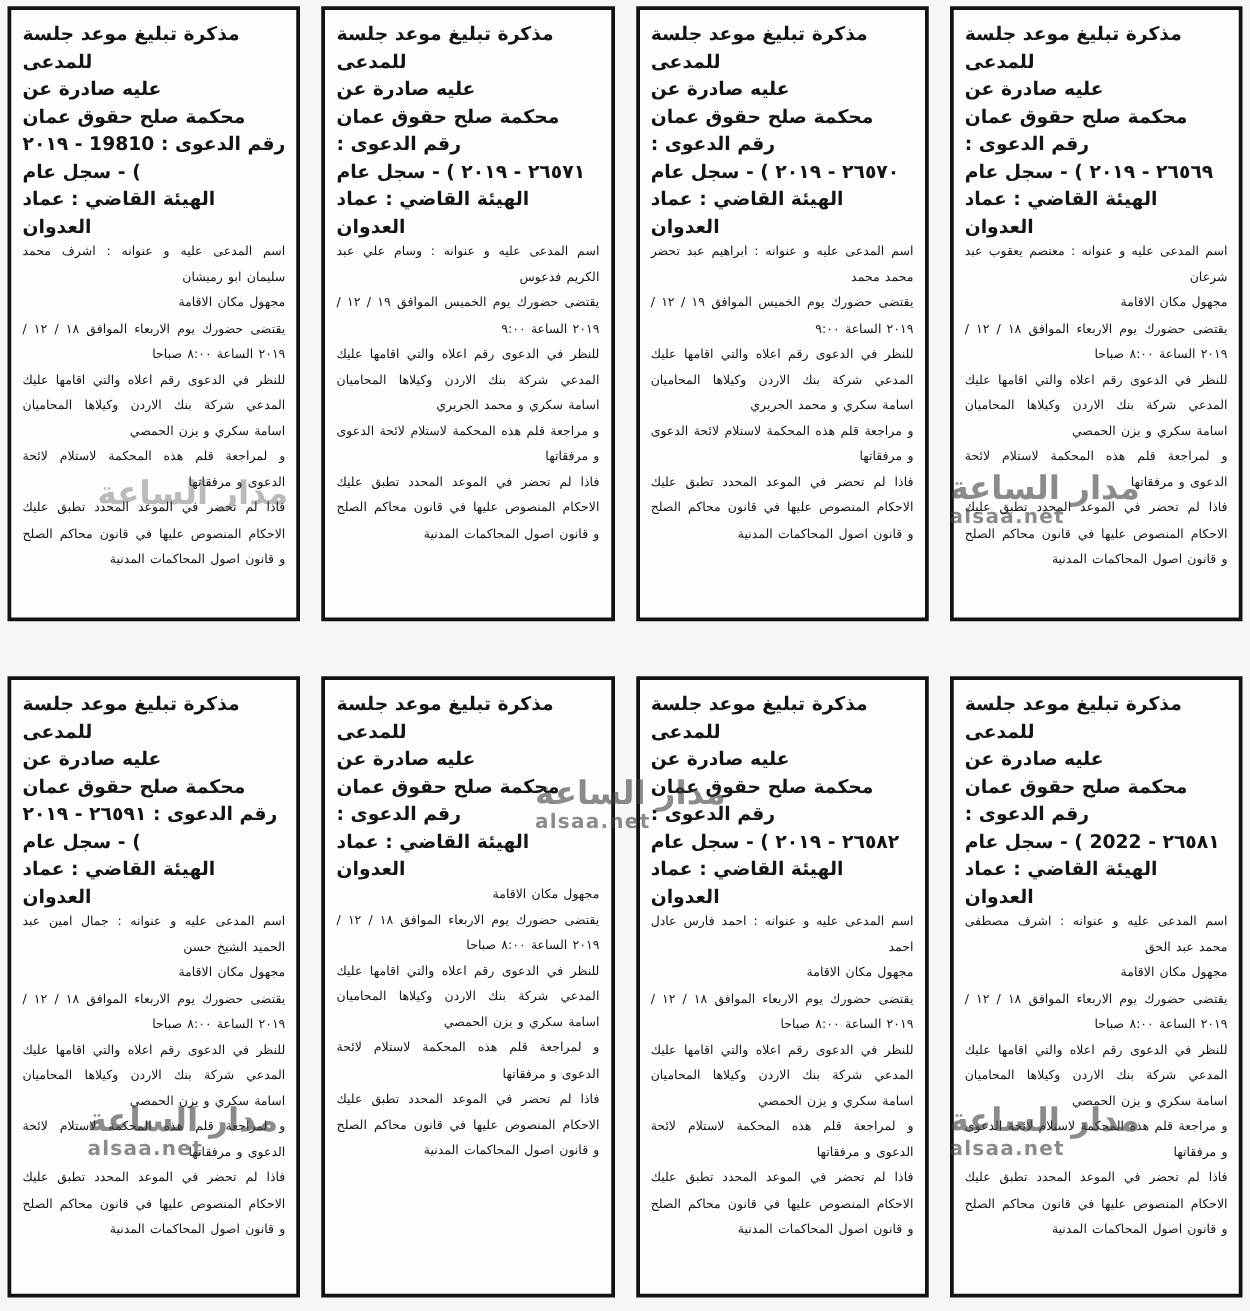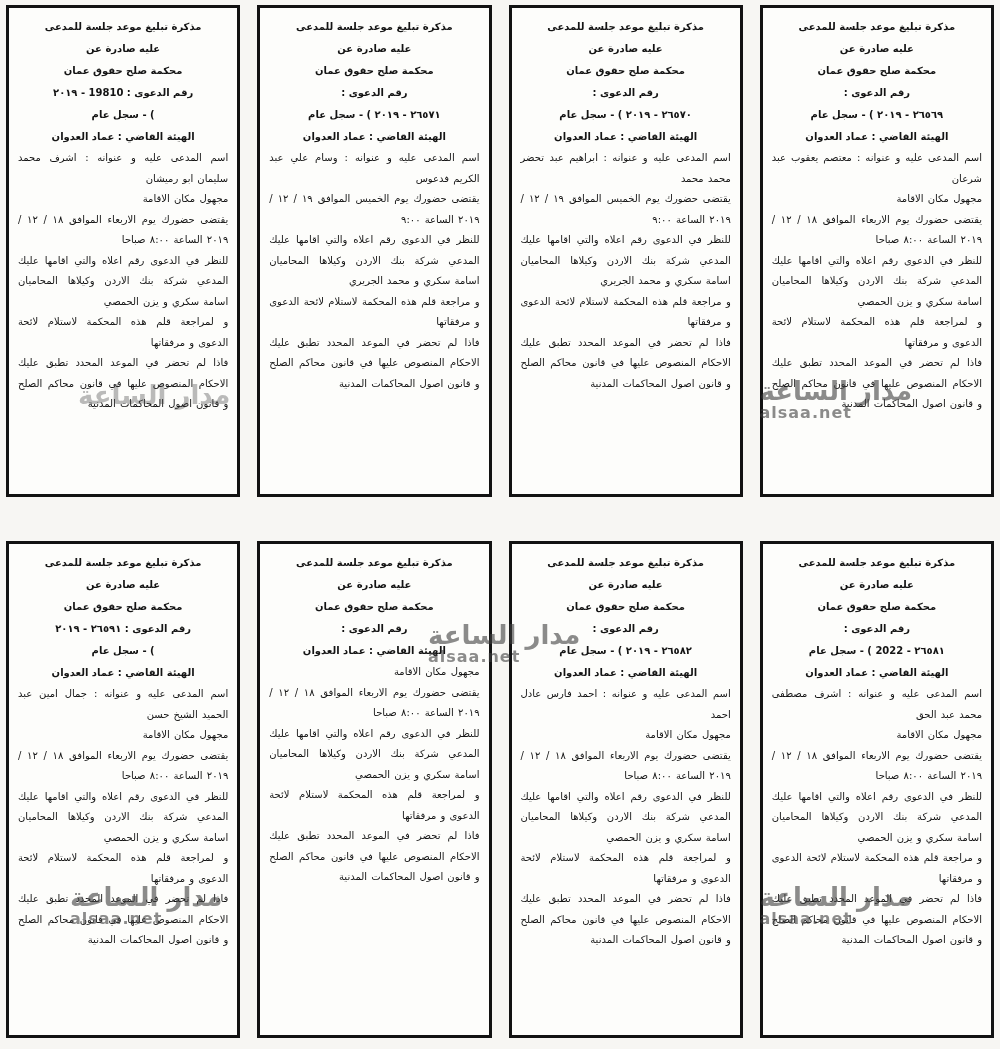--- a/index.html
+++ b/index.html
@@ -22,23 +22,23 @@
     direction:rtl;
   }
   .notice{
     border:3px solid #121212;
     background:#fdfdfb;
     padding:8px 9px 6px 9px;
     box-sizing:border-box;
     overflow:hidden;
   }
   .head{
-    text-align:center;
+    text-align:left;
     font-weight:bold;
-    font-size:10px;
+    font-size:15px;
     line-height:22px;
     margin:0;
   }
   .body-line{
     margin:0;
     font-size:10px;
     line-height:20.5px;
     text-align:justify;
     text-align-last:right;
     word-spacing:1px;

